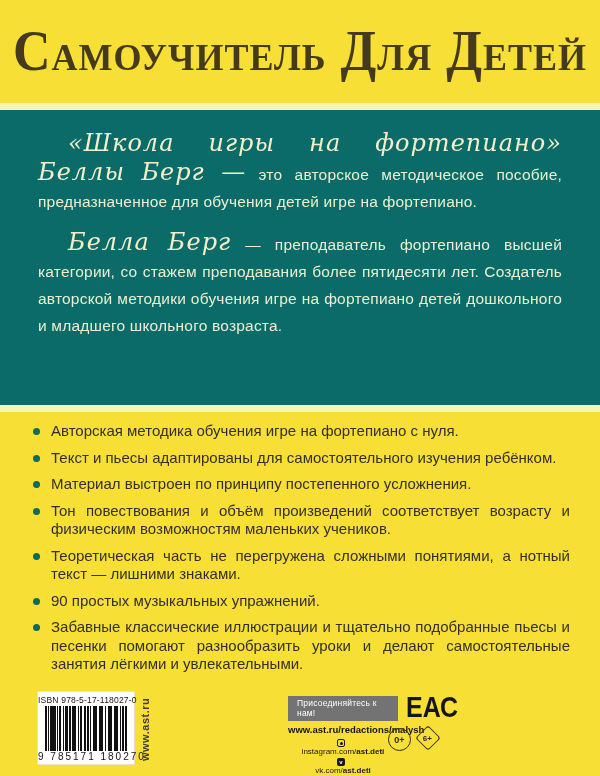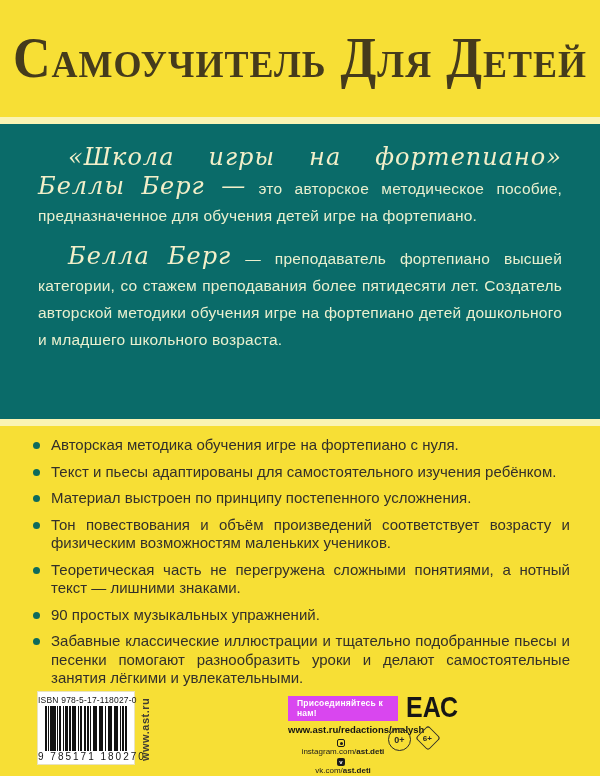--- a/index.html
+++ b/index.html
@@ -8,21 +8,21 @@
     position:relative;
     width:600px; height:776px;
     margin:0 auto;
     background:#F7DF35;
     font-family:"Liberation Sans", sans-serif;
     overflow:hidden;
   }
 
   
   .title-band {
-    height:117px;
+    height:103px;
     display:flex; align-items:center; justify-content:center;
   }
   .title-band h1 {
     font-family:"Liberation Serif", serif;
     font-weight:700;
     font-variant:small-caps;
     font-size:52px;
     letter-spacing:1px;
     color:#453B1C;
     transform:scaleY(1.08);
@@ -118,22 +118,22 @@
   .publisher { position:absolute; left:183px; top:0; width:92px; text-align:center; }
   .publisher svg { display:block; margin:0 auto; }
   .pub-name {
     font-size:11px; font-weight:800; color:#141414;
     letter-spacing:1px; margin-top:-2px;
     font-family:"DejaVu Sans", sans-serif;
   }
 
   .social { position:absolute; left:276px; top:6px; width:110px; }
   .join-badge {
-    display:inline-block; background:#d946ef; color:#fff;
-    font-size:8.5px; font-weight:700; padding:2px 9px 3px 9px;
+    display:inline-block; background:#737373; color:#fff;
+    font-size:8.5px; font-weight:400; padding:2px 9px 3px 9px;
     letter-spacing:.2px;
   }
   .red-url { font-size:9.5px; font-weight:800; color:#141414; margin:3px 0 4px 0; white-space:nowrap; }
   .soc-row { display:flex; align-items:center; margin-bottom:2px;flex-direction:column; }
   .soc-icon {
     width:8px; height:8px; min-width:8px; border-radius:2px;
     background:#1A1A1A; color:#fff;
     display:flex; align-items:center; justify-content:center;
     font-size:6px; font-weight:700; margin-right:4px; line-height:1;
   }

